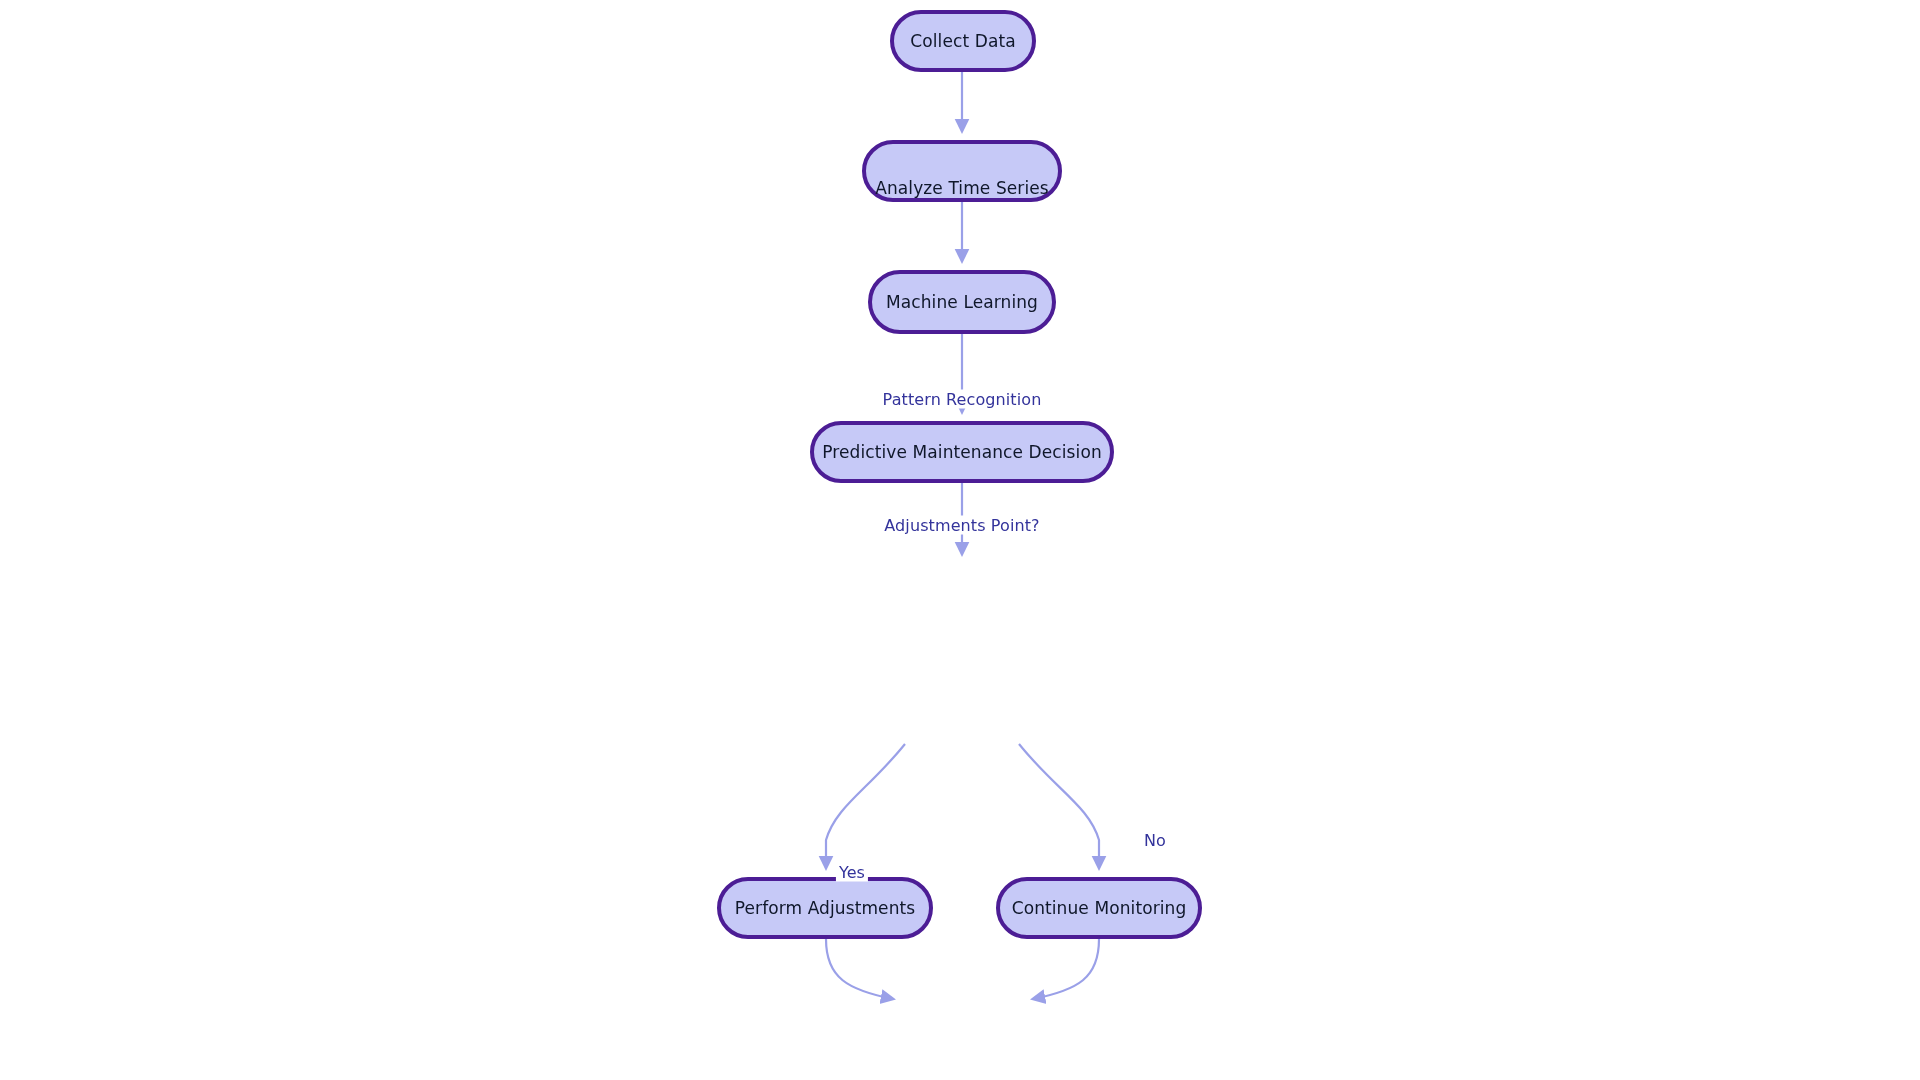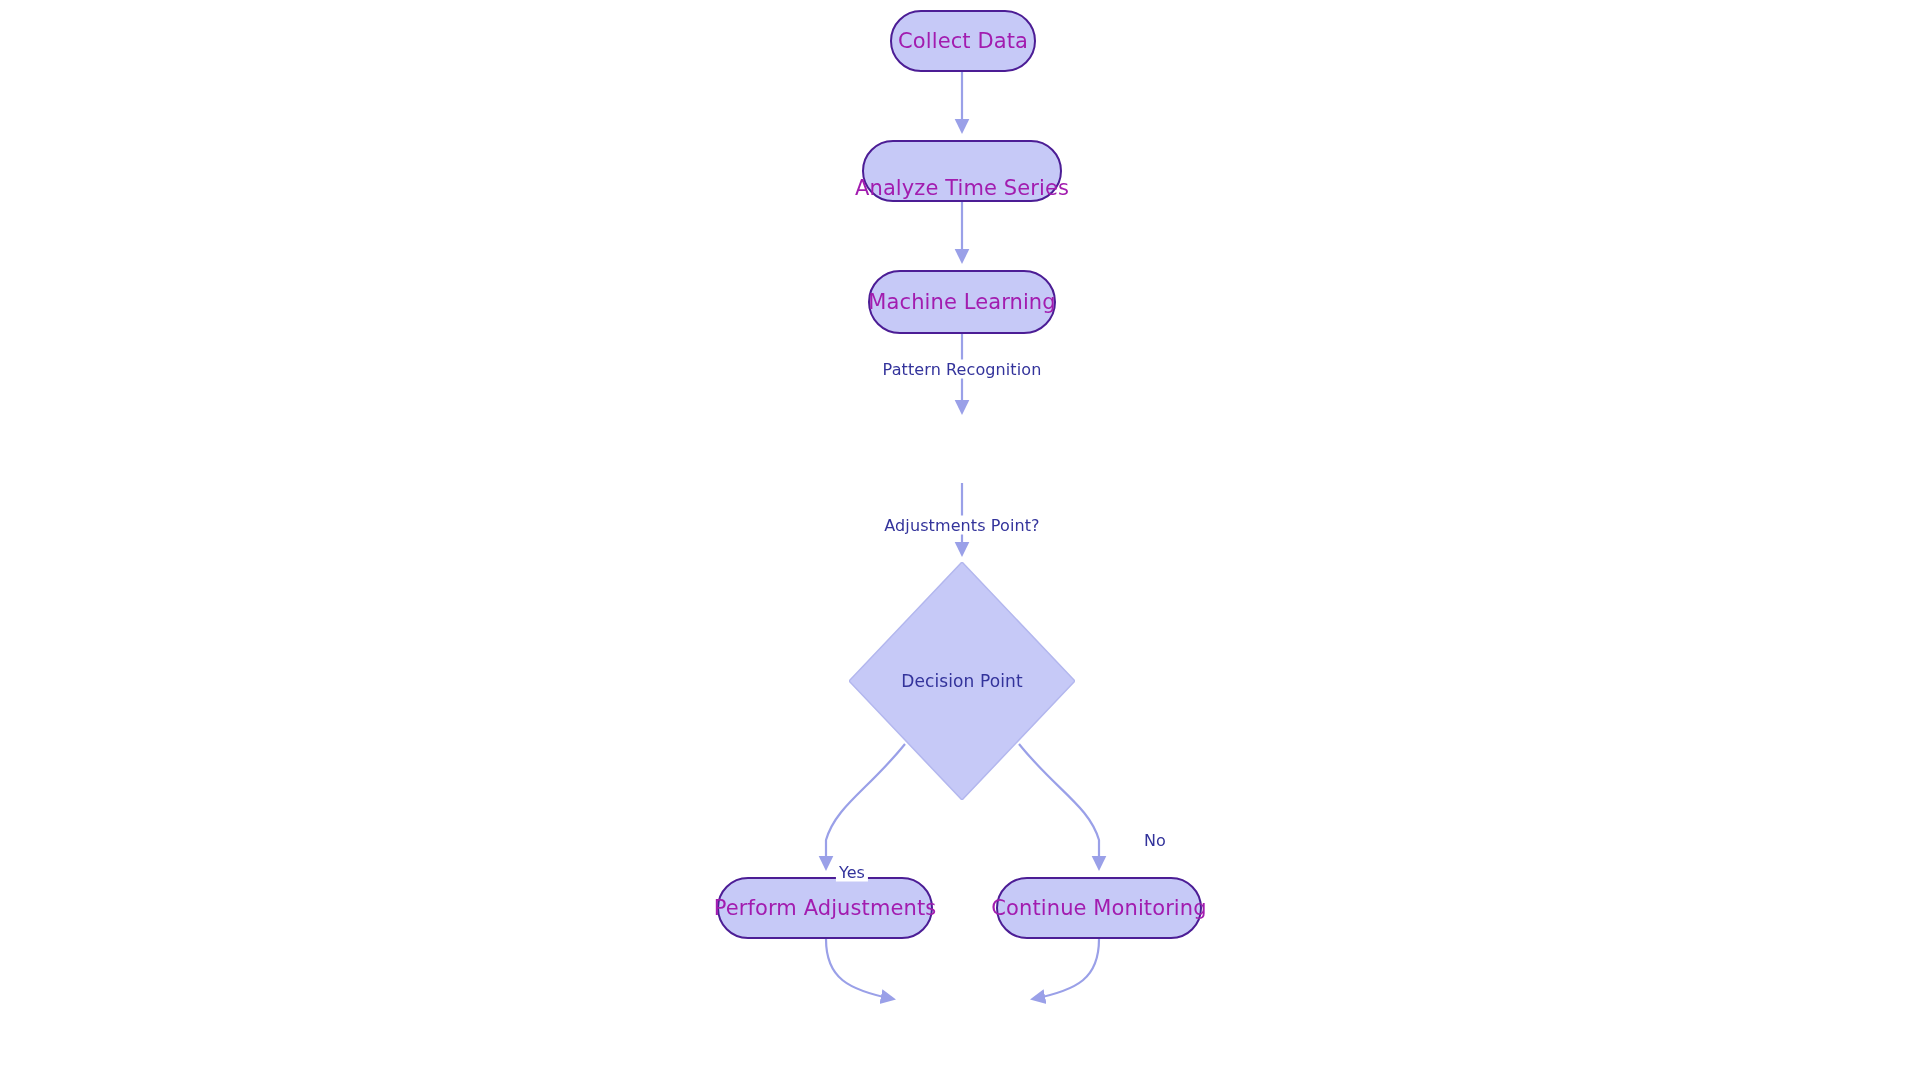--- a/index.html
+++ b/index.html
@@ -26,24 +26,24 @@
     width: 1920px;
     height: 1080px;
   }
   .node {
     position: absolute;
     box-sizing: border-box;
     display: flex;
     align-items: center;
     justify-content: center;
     background: #c6c9f7;
-    border: 2px solid #4c1d95;
+    border: 4px solid #4c1d95;
     border-radius: 34px;
-    color: #a21caf;
-    font-size: 21px;
+    color: #0f172a;
+    font-size: 17px;
     letter-spacing: 0.1px;
     white-space: nowrap;
     z-index: 2;
   }
   .node-label {
     pointer-events: none;
   }
   .diamond-wrap {
     position: absolute;
     z-index: 2;
@@ -111,38 +111,35 @@
   </div>
 
   <div class="node" style="left:862px; top:140px; width:200px; height:62px;align-items:flex-end;">
     <span class="node-label">Analyze Time Series</span>
   </div>
 
   <div class="node" style="left:868px; top:270px; width:188px; height:64px;">
     <span class="node-label">Machine Learning</span>
   </div>
 
+  <div class="node" style="left:810px; top:421px; width:304px; height:62px;">
+    <span class="node-label">Predictive Maintenance Decision</span>
+  </div>
 
-  <div class="diamond-wrap" style="left:849px; top:562px; width:226px; height:238px;">
-    <svg class="diamond-shape" viewBox="0 0 226 238" preserveAspectRatio="none" xmlns="http://www.w3.org/2000/svg">
-      <polygon points="113,0 226,119 113,238 0,119" fill="#c6c9f7" stroke="#b3b7ee" stroke-width="1.5"></polygon>
-    </svg>
-    <span class="diamond-text">Decision Point</span>
-  </div>
 
   <div class="node" style="left:996px; top:877px; width:206px; height:62px;">
     <span class="node-label">Continue Monitoring</span>
   </div>
 
   <div class="node" style="left:717px; top:877px; width:216px; height:62px;">
     <span class="node-label">Perform Adjustments</span>
   </div>
 
 
-  <div class="edge-label" style="left:962px; top:369px;">Pattern Recognition</div>
+  <div class="edge-label" style="left:962px; top:399px;">Pattern Recognition</div>
 
   <div class="edge-label" style="left:962px; top:525px;">Adjustments Point?</div>
 
   <div class="edge-label" style="left:825px; top:872px;margin-left:27px;">Yes</div>
 
   <div class="edge-label" style="left:1155px; top:832px;margin-top:8px;">No</div>
 
 </div>
 
 </body></html>

